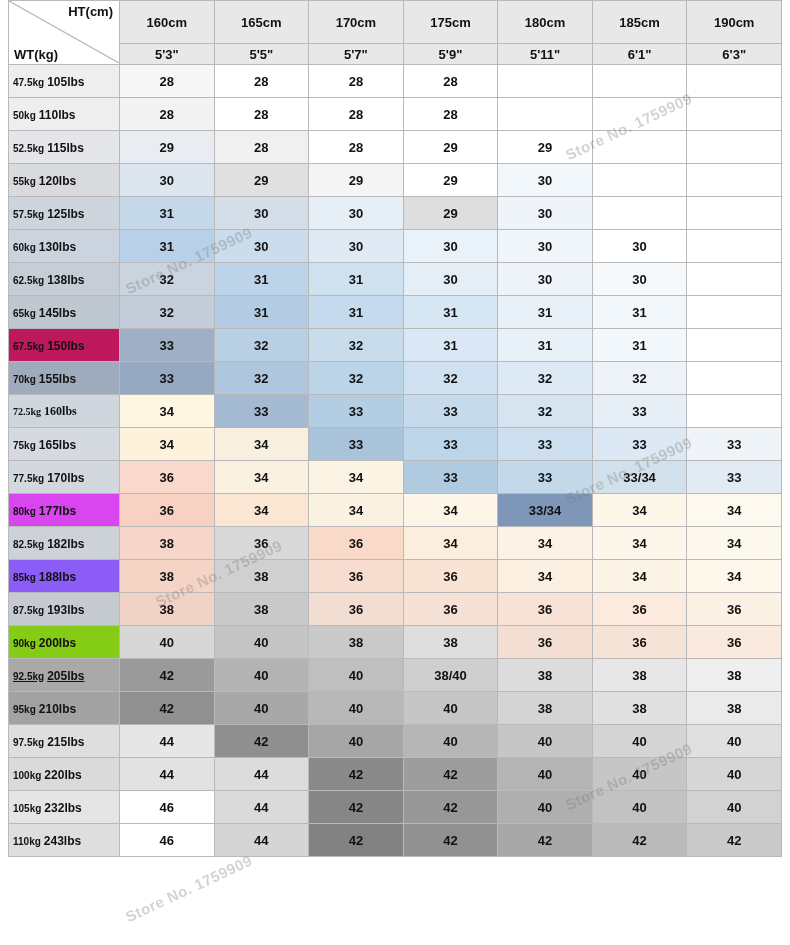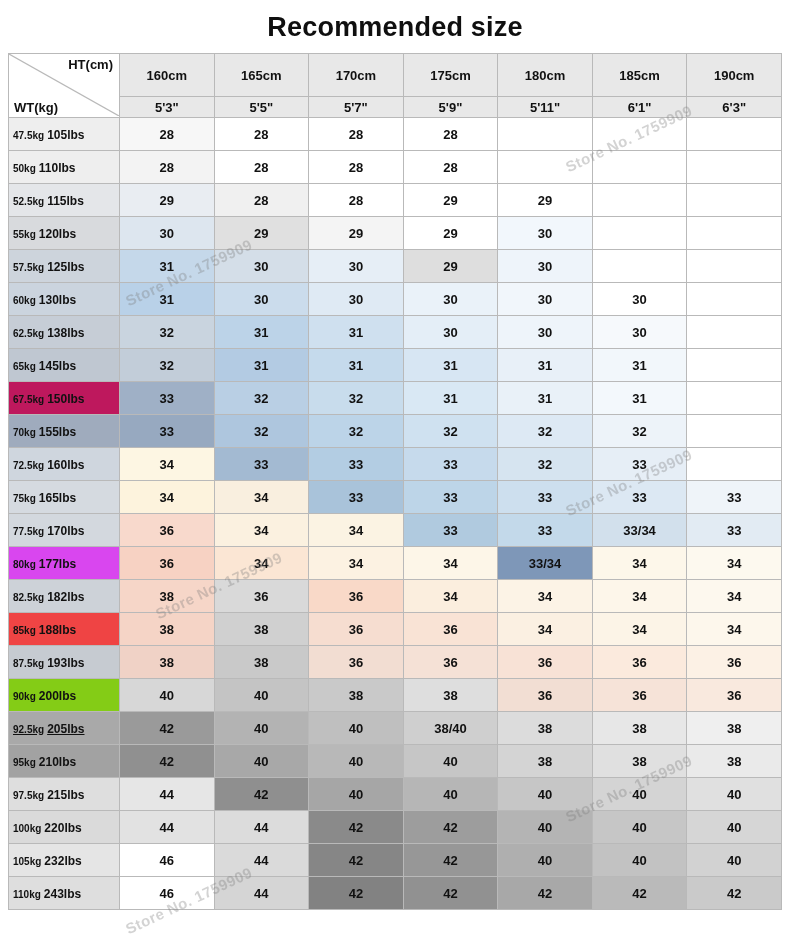--- a/index.html
+++ b/index.html
@@ -112,21 +112,20 @@
     white-space: nowrap;
     z-index: 3;
     pointer-events: none;
     letter-spacing: 0.5px;
   }
 </style>
 </head>
 <body>
 
 <div class="page">
-  <div class="title">Recommended size</div>
 
   <div id="wm-layer">
       <div class="wm" style="left: 560px; top: 118px;">Store No. 1759909</div>
       <div class="wm" style="left: 120px; top: 252px;">Store No. 1759909</div>
       <div class="wm" style="left: 560px; top: 462px;">Store No. 1759909</div>
       <div class="wm" style="left: 150px; top: 565px;">Store No. 1759909</div>
       <div class="wm" style="left: 560px; top: 768px;">Store No. 1759909</div>
       <div class="wm" style="left: 120px; top: 880px;">Store No. 1759909</div>
     </div>
 
@@ -255,21 +254,21 @@
           <td class="rowhdr" style="background: rgb(159, 171, 189);"><span class="kg">70kg</span><span class="lbs">155lbs</span></td>
           <td style="background: rgb(151, 169, 192);">33</td>
           <td style="background: rgb(174, 198, 222);">32</td>
           <td style="background: rgb(188, 212, 232);">32</td>
           <td style="background: rgb(207, 225, 240);">32</td>
           <td style="background: rgb(221, 233, 244);">32</td>
           <td style="background: rgb(237, 243, 249);">32</td>
           <td class="cell-empty"></td>
         </tr>
         <tr>
-          <td class="rowhdr" style="background: rgb(207, 214, 222);"><span class="kg">72.5kg</span><span class="lbs">160lbs</span></td>
+          <td class="rowhdr" style="background: rgb(207, 214, 222); font-family: Liberation Serif, serif;"><span class="kg">72.5kg</span><span class="lbs">160lbs</span></td>
           <td style="background: rgb(253, 246, 227);">34</td>
           <td style="background: rgb(163, 186, 210);">33</td>
           <td style="background: rgb(179, 205, 227);">33</td>
           <td style="background: rgb(198, 218, 236);">33</td>
           <td style="background: rgb(214, 228, 240);">32</td>
           <td style="background: rgb(230, 238, 246);">33</td>
           <td class="cell-empty"></td>
         </tr>
         <tr>
           <td class="rowhdr" style="background: rgb(213, 218, 224);"><span class="kg">75kg</span><span class="lbs">165lbs</span></td>
@@ -305,21 +304,21 @@
           <td class="rowhdr" style="background: rgb(205, 210, 216);"><span class="kg">82.5kg</span><span class="lbs">182lbs</span></td>
           <td style="background: rgb(246, 214, 200);">38</td>
           <td style="background: rgb(217, 217, 217);">36</td>
           <td style="background: rgb(249, 217, 200);">36</td>
           <td style="background: rgb(251, 238, 222);">34</td>
           <td style="background: rgb(252, 243, 230);">34</td>
           <td style="background: rgb(253, 246, 234);">34</td>
           <td style="background: rgb(253, 248, 238);">34</td>
         </tr>
         <tr>
-          <td class="rowhdr" style="background: #ef4444;"><span class="kg">85kg</span><span class="lbs">188lbs</span></td>
+          <td class="rowhdr" style="background: #8b5cf6;"><span class="kg">85kg</span><span class="lbs">188lbs</span></td>
           <td style="background: rgb(245, 212, 198);">38</td>
           <td style="background: rgb(208, 208, 208);">38</td>
           <td style="background: rgb(246, 221, 208);">36</td>
           <td style="background: rgb(249, 227, 213);">36</td>
           <td style="background: rgb(251, 240, 226);">34</td>
           <td style="background: rgb(252, 244, 231);">34</td>
           <td style="background: rgb(253, 247, 236);">34</td>
         </tr>
         <tr>
           <td class="rowhdr" style="background: rgb(198, 203, 209);"><span class="kg">87.5kg</span><span class="lbs">193lbs</span></td>

